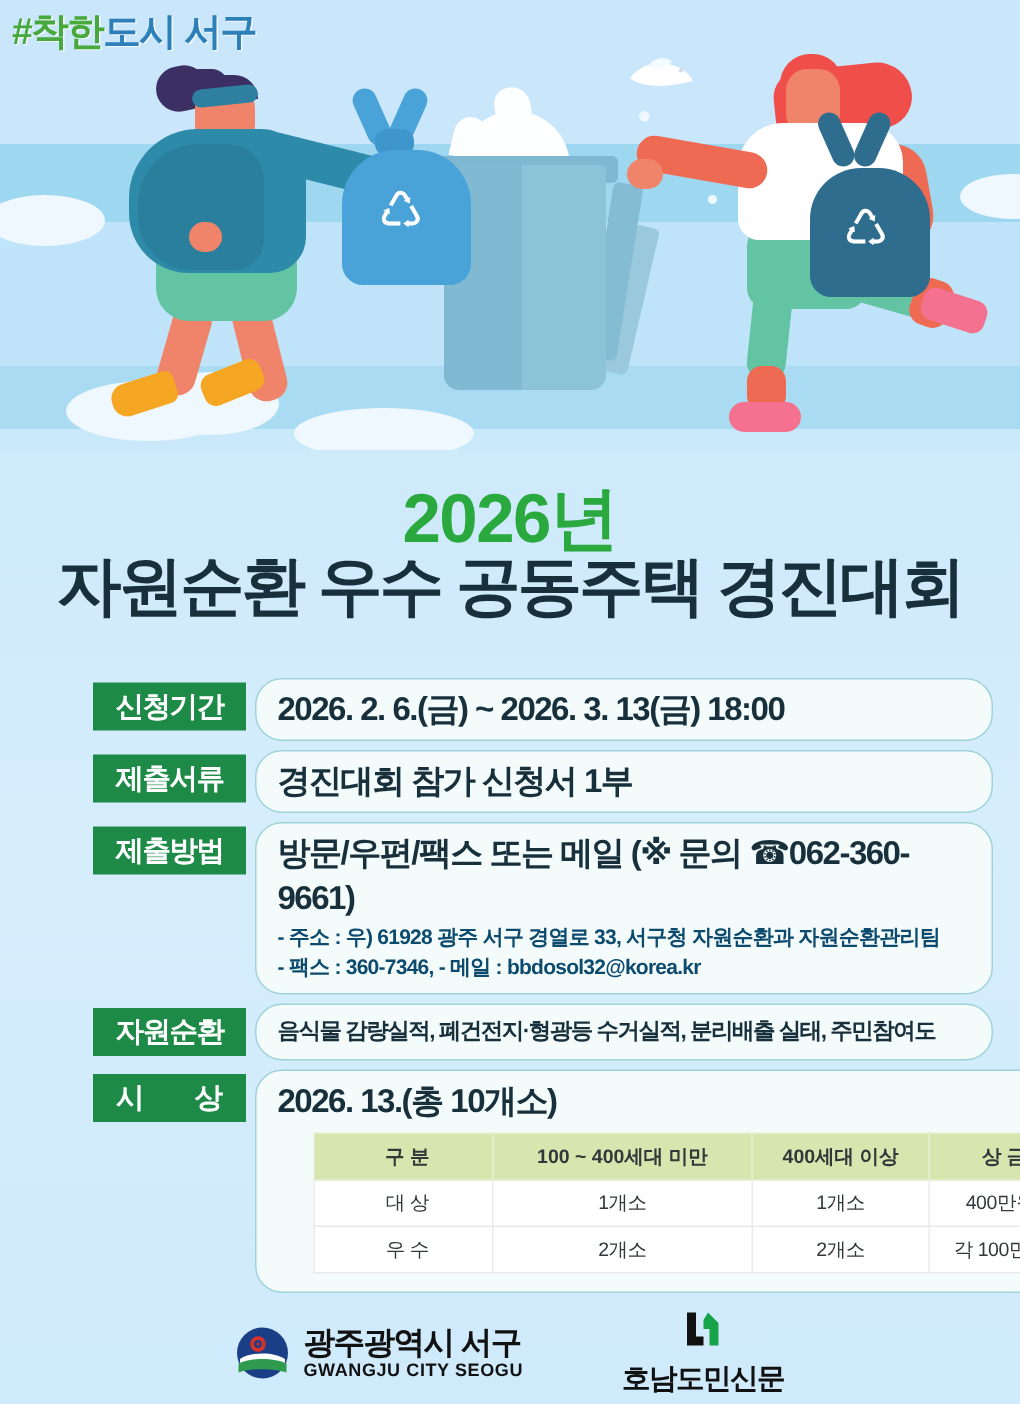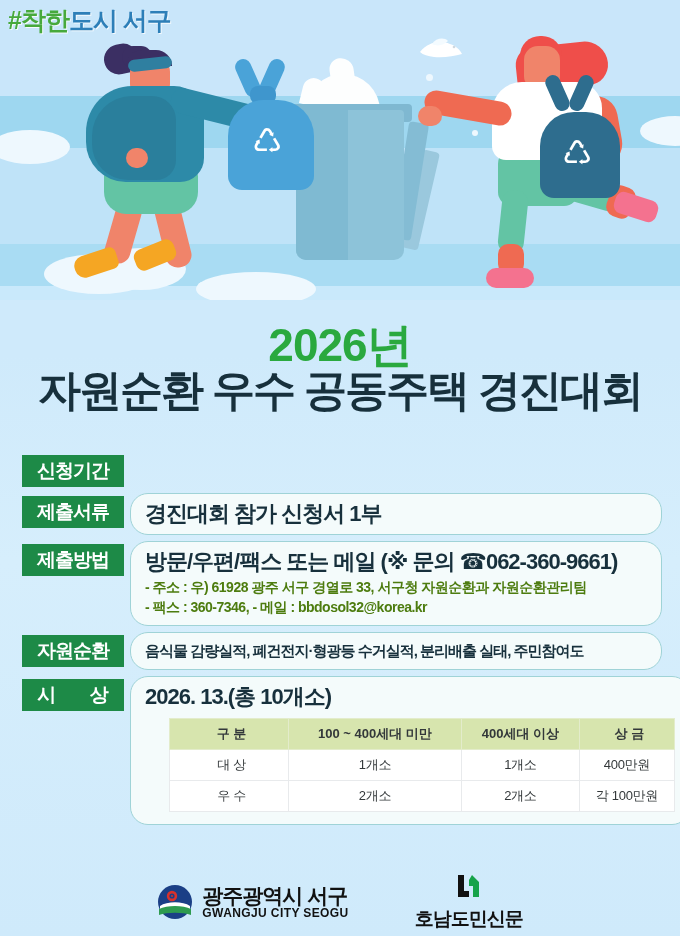--- a/index.html
+++ b/index.html
@@ -115,26 +115,26 @@
   .t-year{position:absolute;top:315px;left:0;width:680px;text-align:center;
     font-size:46px;font-weight:bold;color:#2aa93f;letter-spacing:-1px;}
   .t-main{position:absolute;top:362px;left:0;width:680px;text-align:center;
     font-size:43px;font-weight:bold;color:#17303c;letter-spacing:-2px;}
 
   
   .rows{position:absolute;left:22px;top:452px;width:640px;}
   .row{display:flex;align-items:flex-start;margin-bottom:6px;}
   .lbl{flex:0 0 102px;height:32px;background:#1d8a47;color:#fff;
        font-size:19px;font-weight:bold;letter-spacing:-1px;
-       display:flex;align-items:center;justify-content:center;margin-top:3px;}
+       display:flex;align-items:center;justify-content:center;margin-top:3px;margin-left:40px;}
   .lbl.spaced{letter-spacing:14px;text-indent:14px;}
   .field{flex:1;margin-left:6px;background:#f4fbfb;border:1.5px solid #9fd3d7;
          border-radius:18px;padding:5px 14px;min-height:28px;box-sizing:border-box;}
   .f-main{font-size:22px;font-weight:bold;color:#17303c;letter-spacing:-1px;line-height:30px;}
-  .f-sub{font-size:14px;font-weight:bold;color:#4d7c0f;letter-spacing:-0.5px;line-height:20px;}
+  .f-sub{font-size:14px;font-weight:bold;color:#0c4a6e;letter-spacing:-0.5px;line-height:20px;}
   .f-small{font-size:15px;font-weight:bold;color:#17303c;letter-spacing:-1px;line-height:26px;}
   .field.tall{padding-bottom:8px;}
 
   
   .awd-table{width:506px;margin:6px 0 4px 24px;border-collapse:collapse;
     background:#fff;font-size:13px;color:#33383a;}
   .awd-table th{background:#d7e5ae;font-weight:bold;padding:6px 0;text-align:center;
     border:1px solid #e3eccb;letter-spacing:0px;margin-left:11px;}
   .awd-table td{padding:6px 0;text-align:center;border:1px solid #e8eaec;letter-spacing:-0.3px;}
   .awd-table th:first-child,.awd-table td:first-child{width:118px;}
@@ -233,20 +233,23 @@
     <span class="g">#</span><span class="g">착한</span><span class="b">도시 서구</span>
   </div>
 
   <div class="t-year">2026년</div>
   <div class="t-main">자원순환 우수 공동주택 경진대회</div>
 
   <div class="rows">
 
     <div class="row">
       <div class="lbl">신청기간</div>
+      <div class="field">
+        <div class="f-main">2026. 2. 6.(금) ~ 2026. 3. 13(금) 18:00</div>
+      </div>
     </div>
 
     <div class="row">
       <div class="lbl">제출서류</div>
       <div class="field">
         <div class="f-main">경진대회 참가 신청서 1부</div>
       </div>
     </div>
 
     <div class="row">

